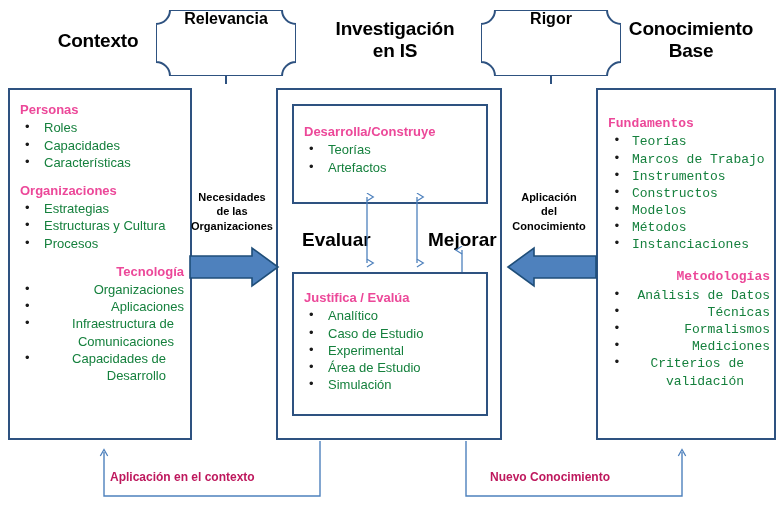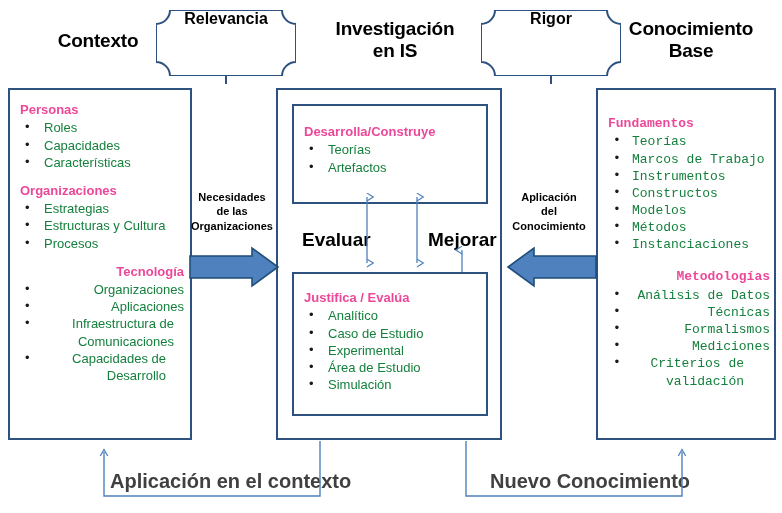--- a/index.html
+++ b/index.html
@@ -102,23 +102,23 @@
     line-height: 1.3;
   }
   .mid-label {
     position: absolute;
     font-size: 19px;
     font-weight: bold;
     color: #000;
   }
   .bottom-label {
     position: absolute;
-    font-size: 20px;
-    font-weight: bold;
-    color: #404040;
+    font-size: 12px;
+    font-weight: bold;
+    color: #be185d;
     white-space: nowrap;
   }
 
   svg.overlay {
     position: absolute;
     left: 0; top: 0;
     width: 782px;
     height: 513px;
     pointer-events: none;
   }

